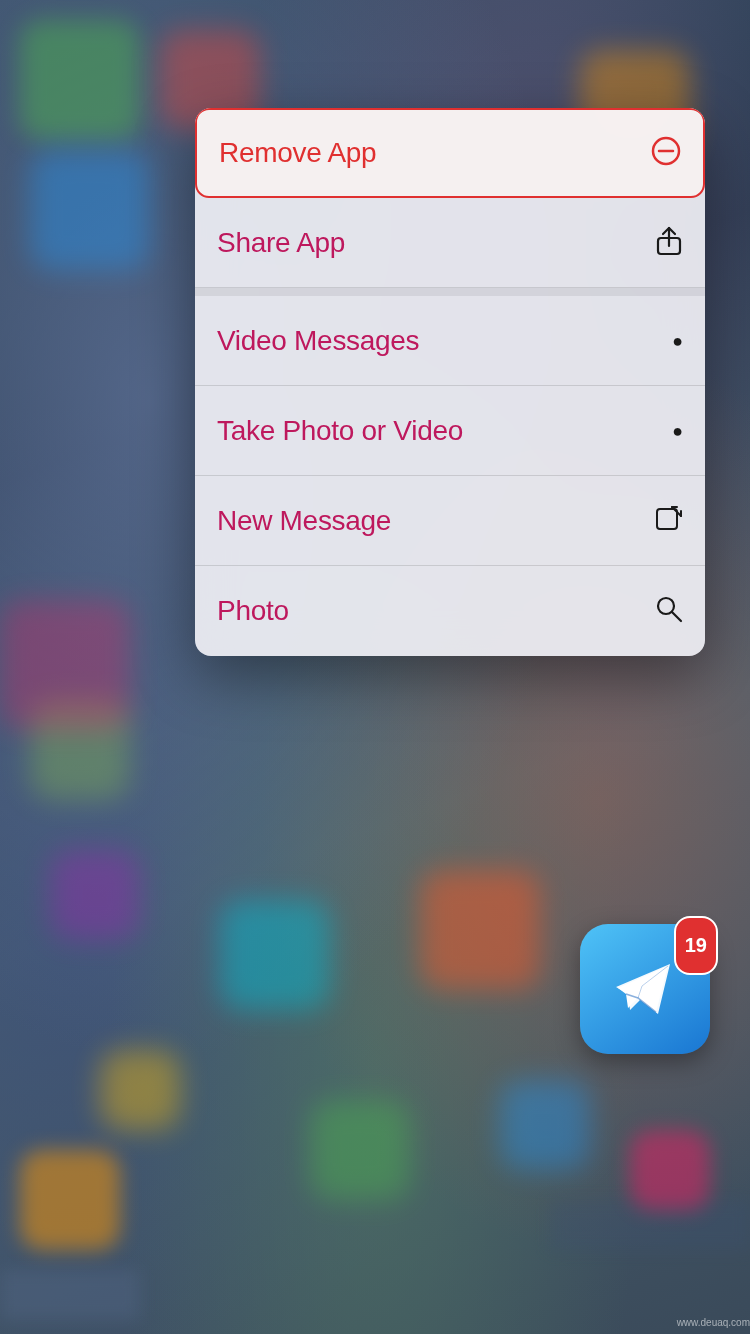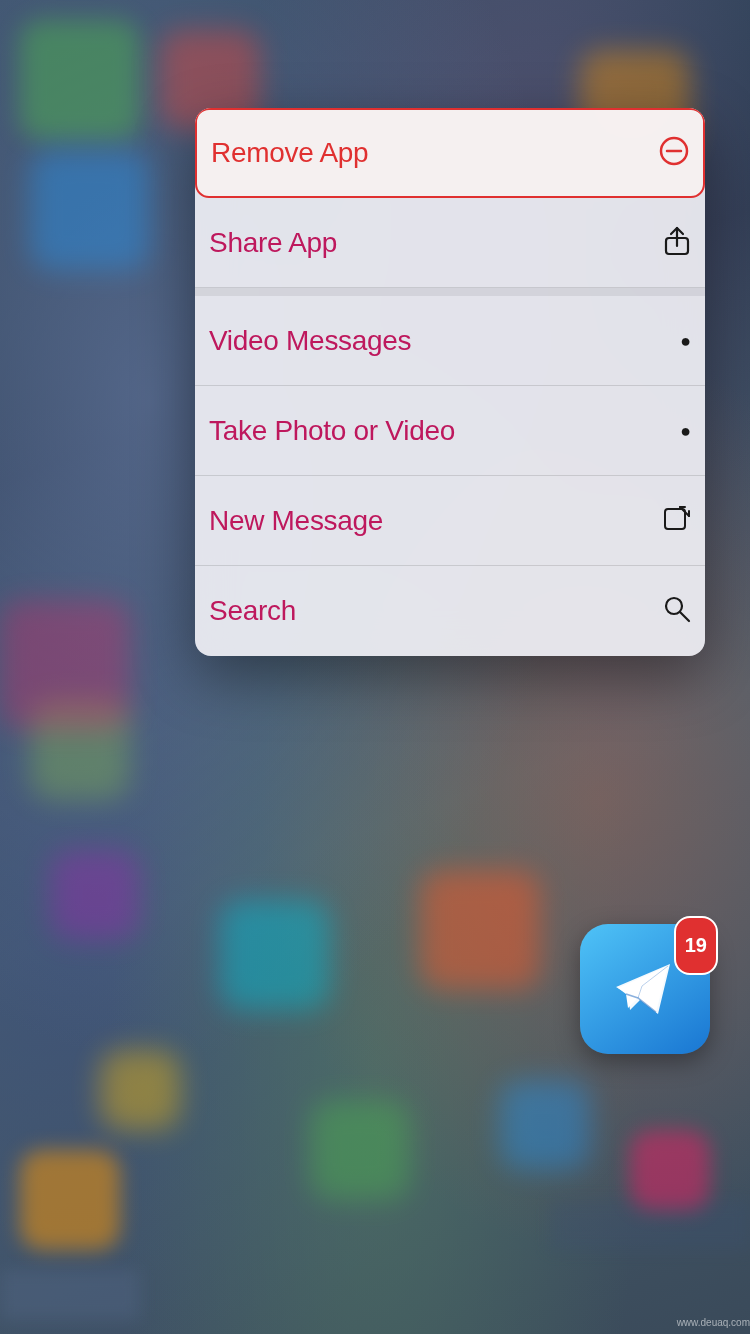--- a/index.html
+++ b/index.html
@@ -49,21 +49,21 @@
       overflow: hidden;
       backdrop-filter: blur(20px);
       -webkit-backdrop-filter: blur(20px);
       box-shadow: 0 20px 60px rgba(0,0,0,0.4);
     }
 
     .menu-item {
       display: flex;
       align-items: center;
       justify-content: space-between;
-      padding: 0 14px;
+      padding: 0 22px;
       height: 90px;
       border-bottom: 1px solid rgba(0,0,0,0.12);
       cursor: pointer;
       background: transparent;
       transition: background 0.1s;
     }
 
     .menu-item:last-child {
       border-bottom: none;
     }
@@ -215,21 +215,21 @@
       <svg width="28" height="28" viewBox="0 0 28 28" fill="none" xmlns="http://www.w3.org/2000/svg">
         <rect x="2" y="4" width="20" height="20" rx="3" stroke="#1a1a1a" stroke-width="2" fill="none"></rect>
         <line x1="17" y1="2" x2="26" y2="11" stroke="#1a1a1a" stroke-width="2" stroke-linecap="round"></line>
         <line x1="17" y1="2" x2="22" y2="2" stroke="#1a1a1a" stroke-width="2" stroke-linecap="round"></line>
         <line x1="26" y1="11" x2="26" y2="6" stroke="#1a1a1a" stroke-width="2" stroke-linecap="round"></line>
       </svg>
     </span>
   </div>
 
   <div class="menu-item">
-    <span class="menu-item-label">Search</span>
+    <span class="menu-item-label">Photo</span>
     <span class="menu-item-icon">
       <svg width="28" height="28" viewBox="0 0 28 28" fill="none" xmlns="http://www.w3.org/2000/svg">
         <circle cx="11" cy="11" r="8" stroke="#1a1a1a" stroke-width="2.2" fill="none"></circle>
         <line x1="17" y1="17" x2="26" y2="26" stroke="#1a1a1a" stroke-width="2.2" stroke-linecap="round"></line>
       </svg>
     </span>
   </div>
 
 </div>
 

